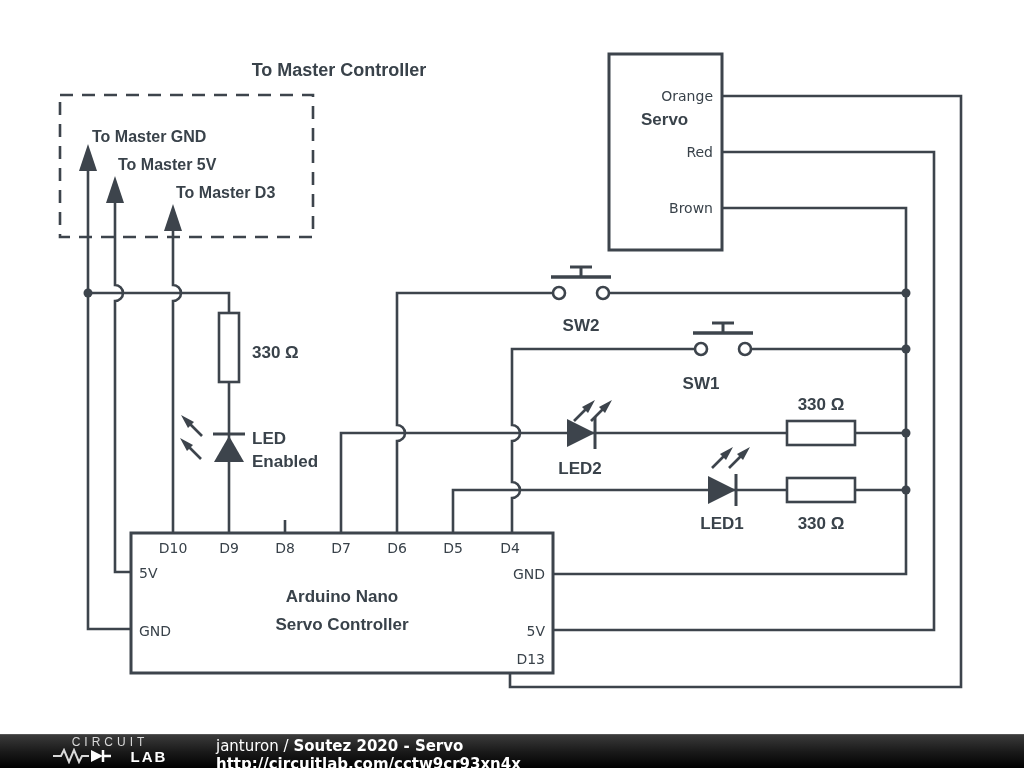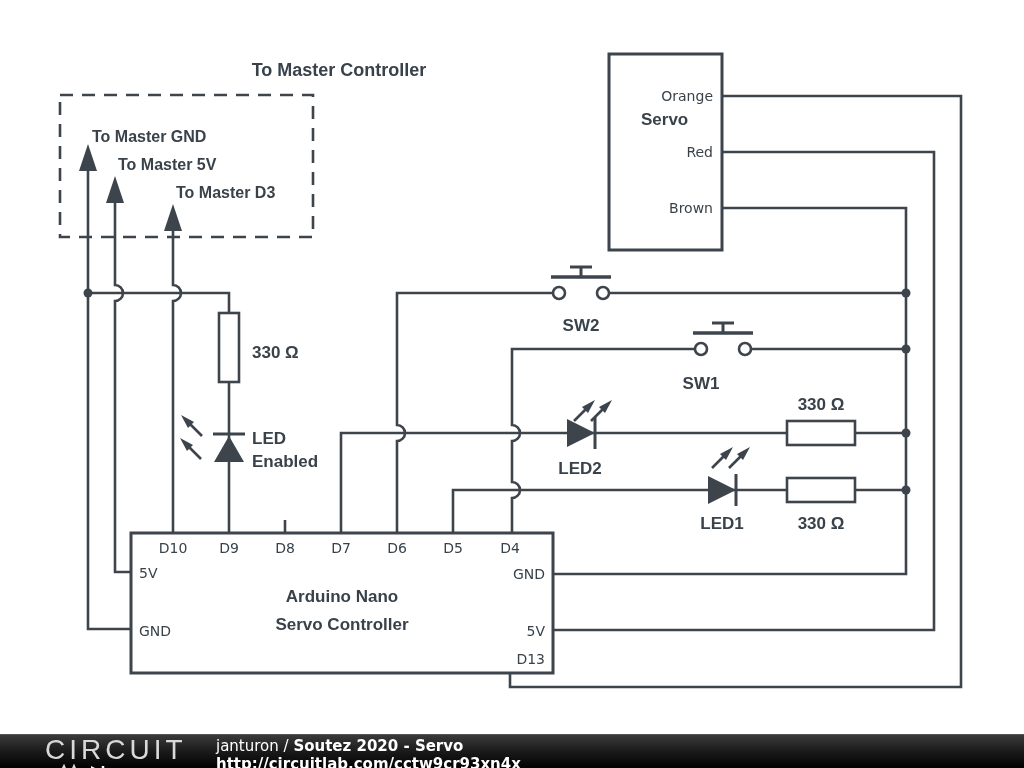--- a/index.html
+++ b/index.html
@@ -18,21 +18,21 @@
   .t-title{font:bold 18px "Liberation Sans",sans-serif;}
   .t-b{font:bold 16px "Liberation Sans",sans-serif;}
   .t-c{font:bold 17px "Liberation Sans",sans-serif;}
   .t-pin{font:14px "DejaVu Sans",sans-serif;}
 
   
   .footer{position:relative;width:1024px;height:38px;
           background:linear-gradient(180deg,#3a3a3a 0%,#1a1a1a 45%,#000 90%);
           border-top:1px solid #555;box-sizing:border-box;color:#fff;}
   .cl-logo{position:absolute;left:45px;top:1px;width:130px;text-align:center;line-height:1;}
-  .cl-top{font-size:28px;letter-spacing:4px;color:#d9d9d9;font-family:"Liberation Sans",sans-serif;}
+  .cl-top{font-size:12px;letter-spacing:4px;color:#d9d9d9;font-family:"Liberation Sans",sans-serif;}
   .cl-bottom{display:flex;align-items:center;justify-content:center;margin-top:0;}
   .cl-lab{font-size:15px;font-weight:bold;letter-spacing:2px;color:#fff;margin-left:2px;}
   .attrib{position:absolute;left:216px;top:2px;font-family:"DejaVu Sans",sans-serif;font-size:15px;line-height:18px;color:#fff;}
   .attrib .author{}
   .attrib .proj{font-weight:bold;}
   .attrib .url{font-weight:bold;}
 </style>
 </head>
 <body>
 

